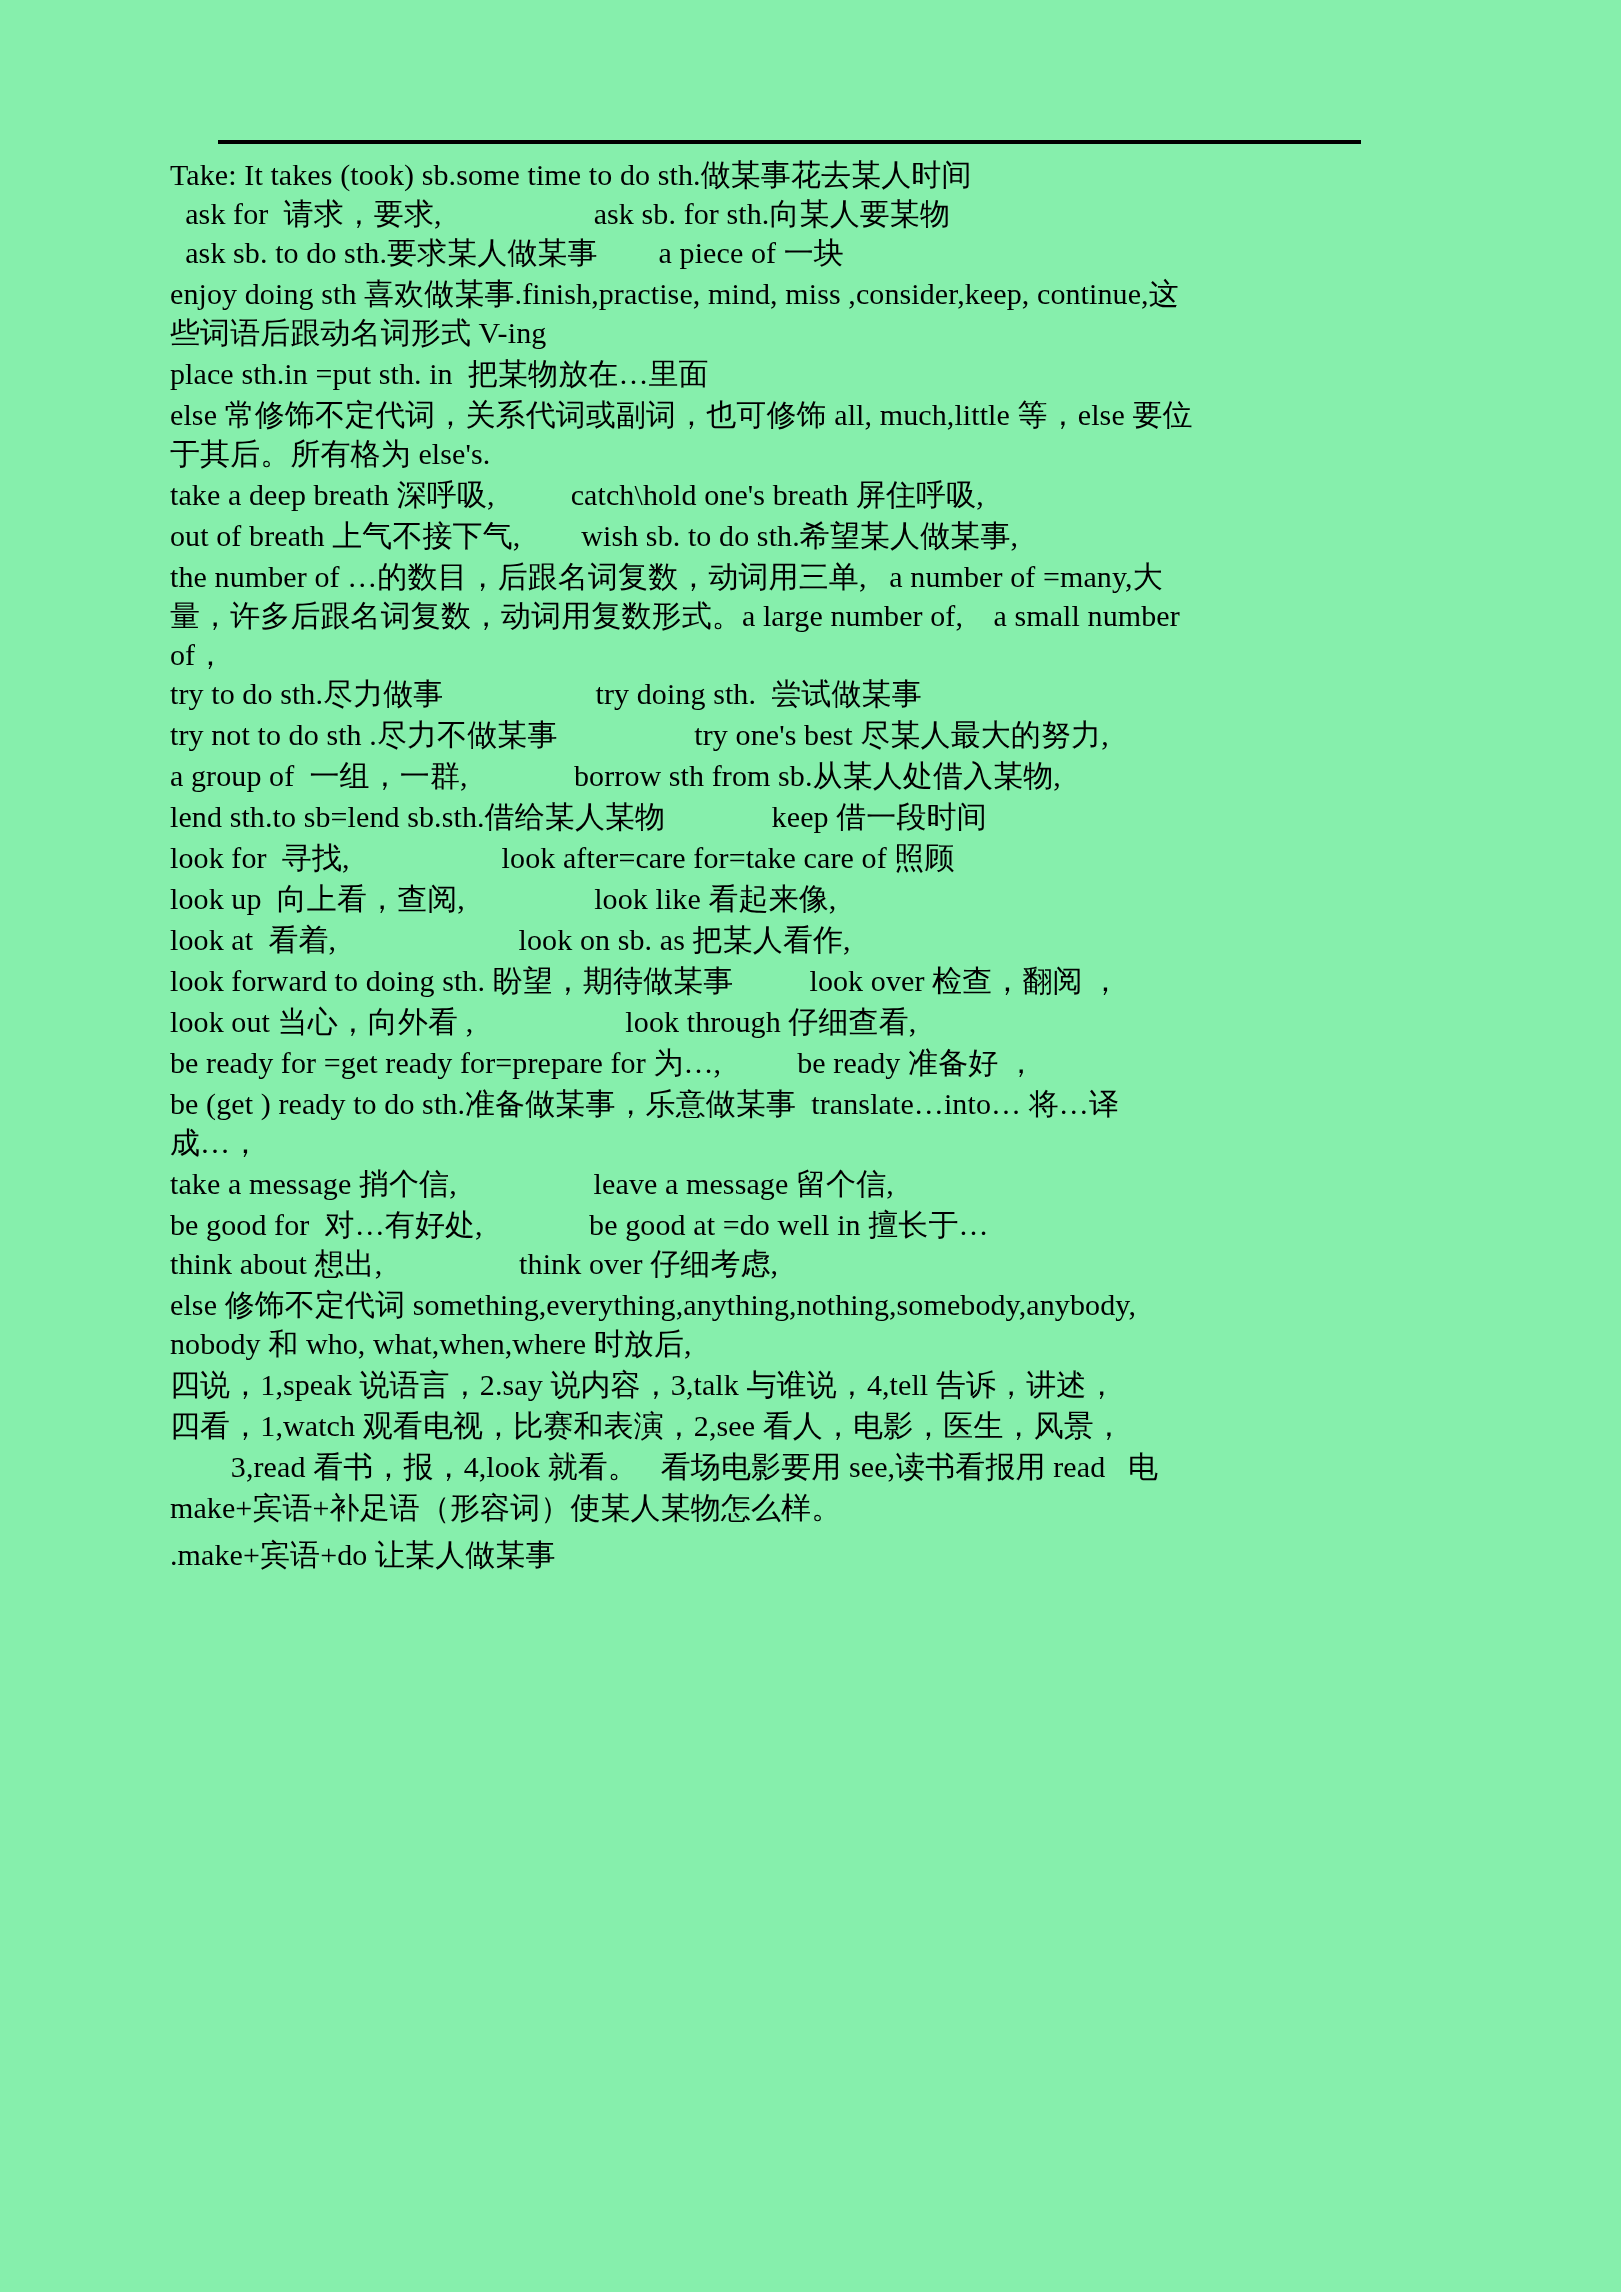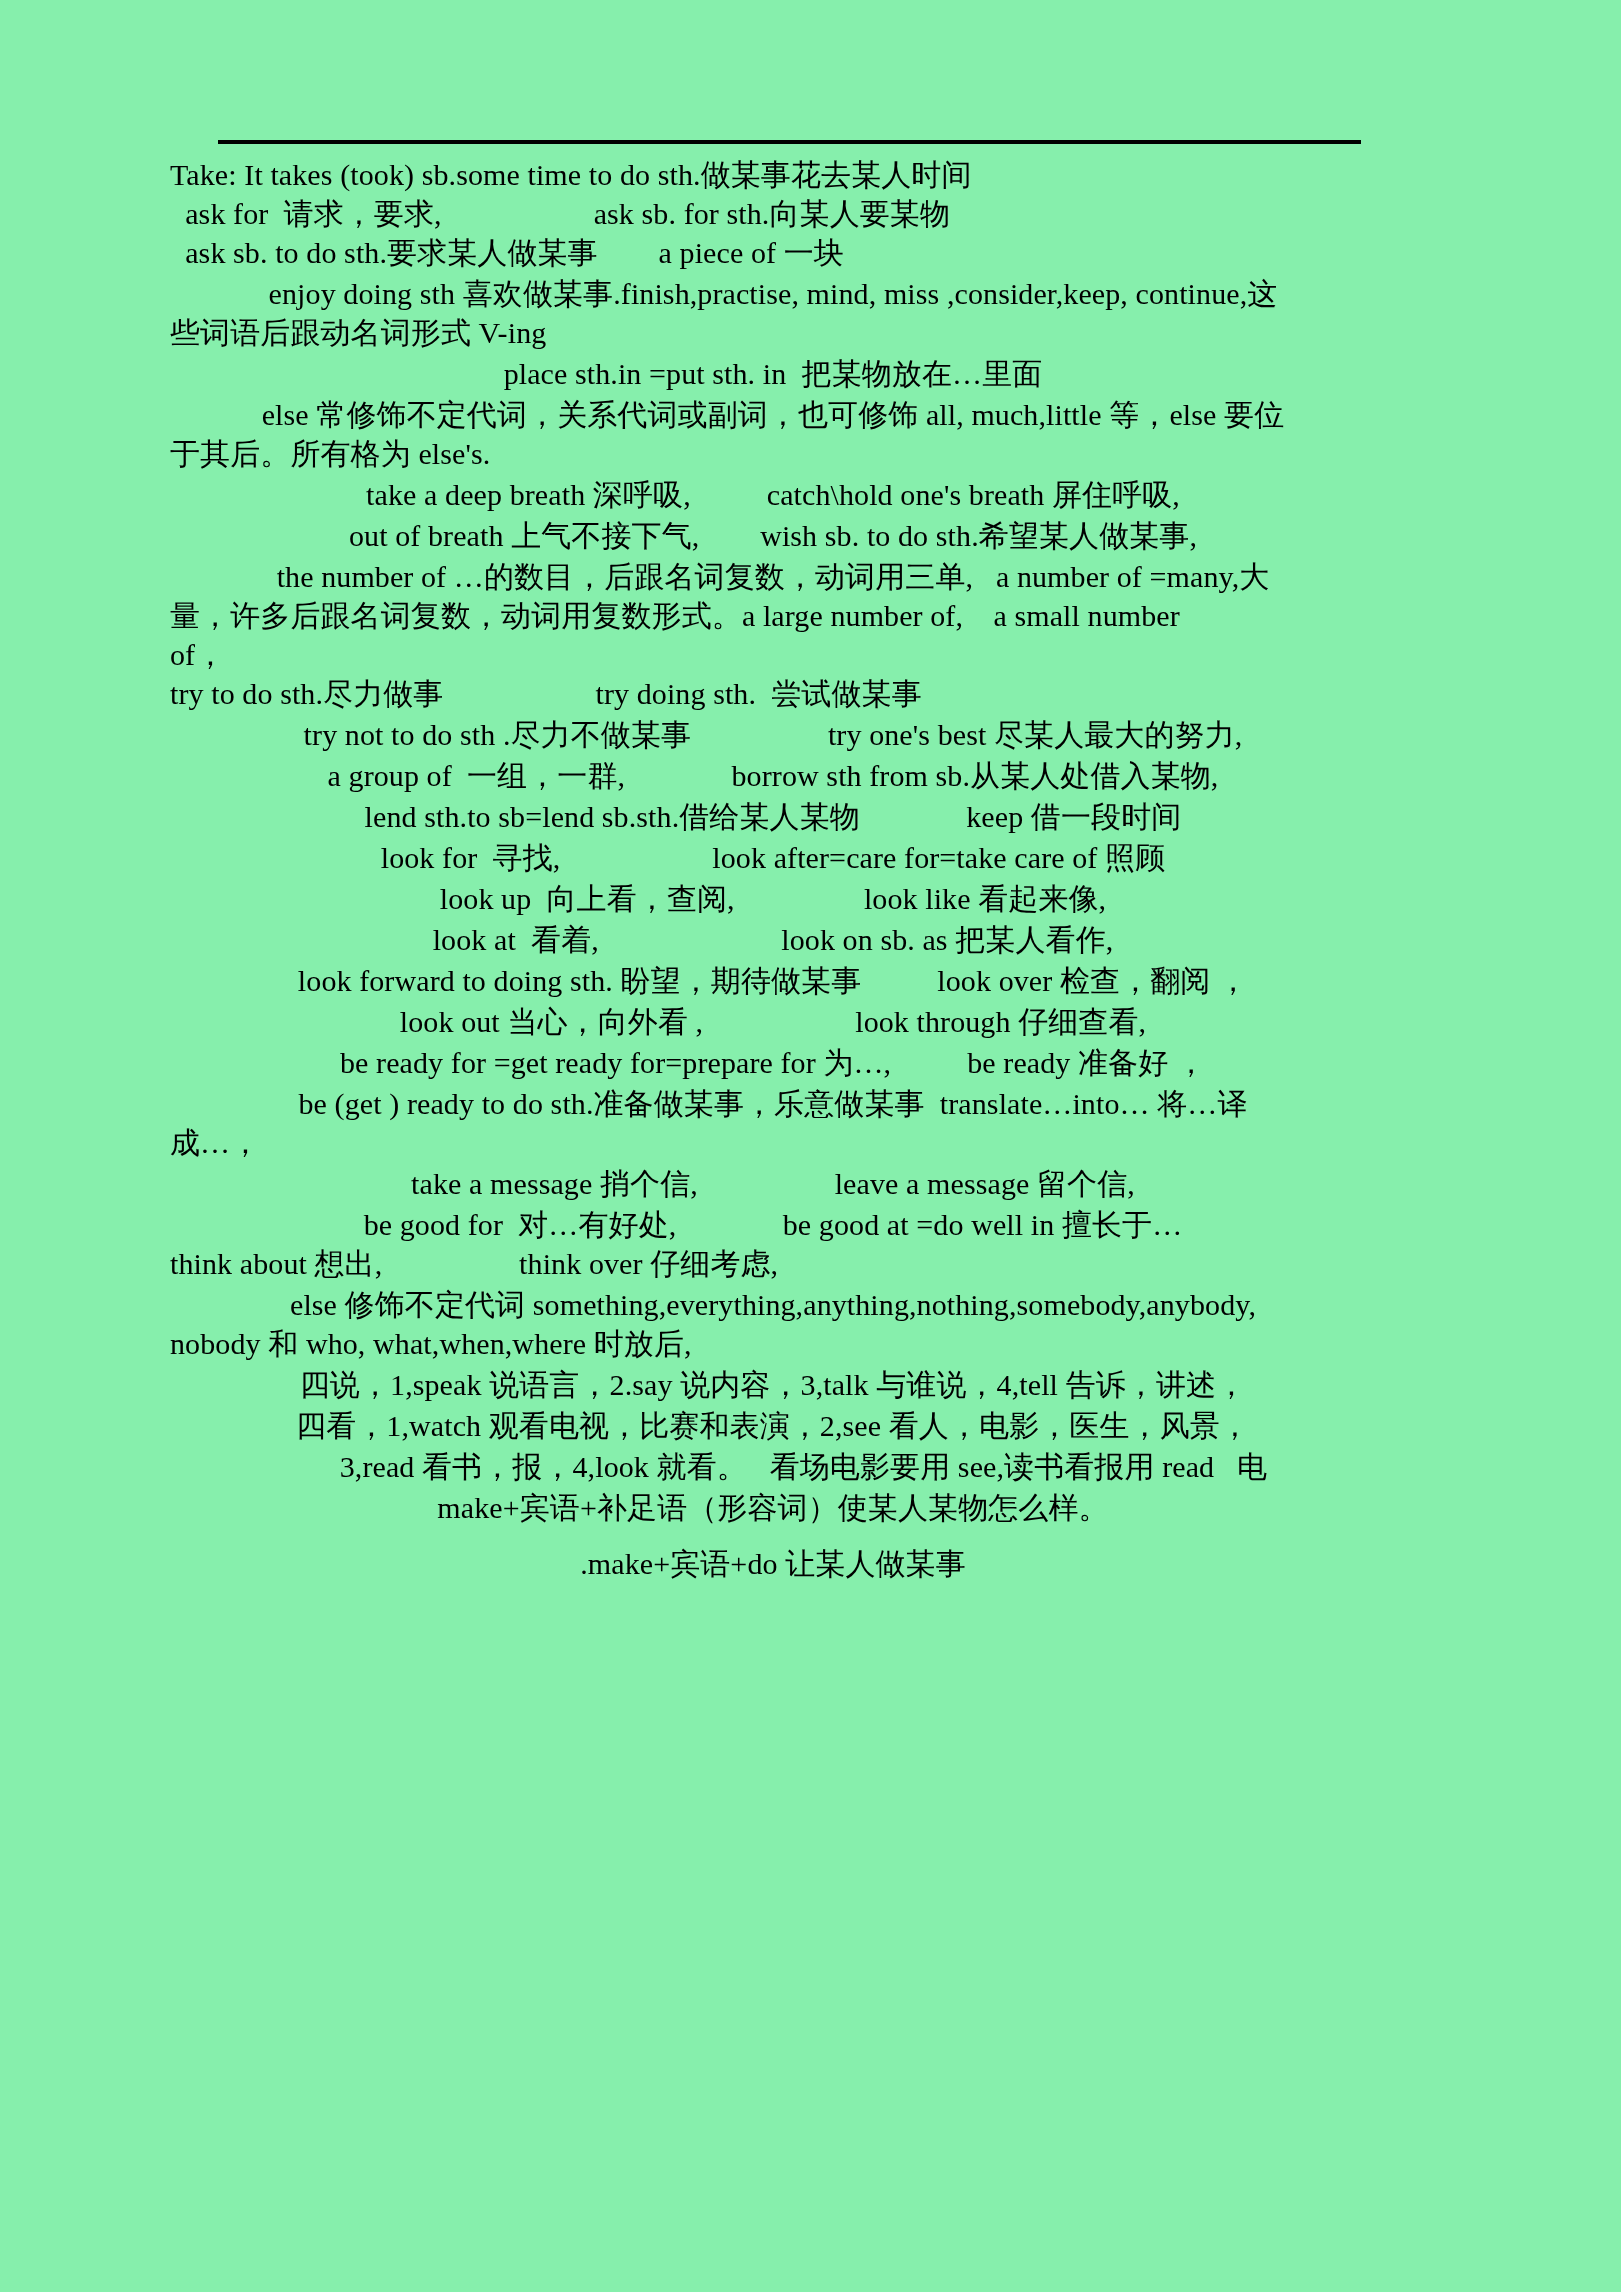--- a/index.html
+++ b/index.html
@@ -47,22 +47,22 @@
     -webkit-font-smoothing: none;
   }
 
   .ln {
     white-space: pre-wrap;
     word-break: break-word;
     min-height: 39px;
   }
 
   
-  .gap-sm { margin-top: 2px; text-align: center; }
-  .gap-md { margin-top: 17px; text-align: center; }
+  .gap-sm { margin-top: 2px; }
+  .gap-md { margin-top: 8px; }
 </style>
 </head>
 <body>
 
 <div id="page">
 
   <div id="hrule"></div>
 
   <div id="body-text">
     <div class="ln">Take: It takes (took) sb.some time to do sth.做某事花去某人时间</div>

